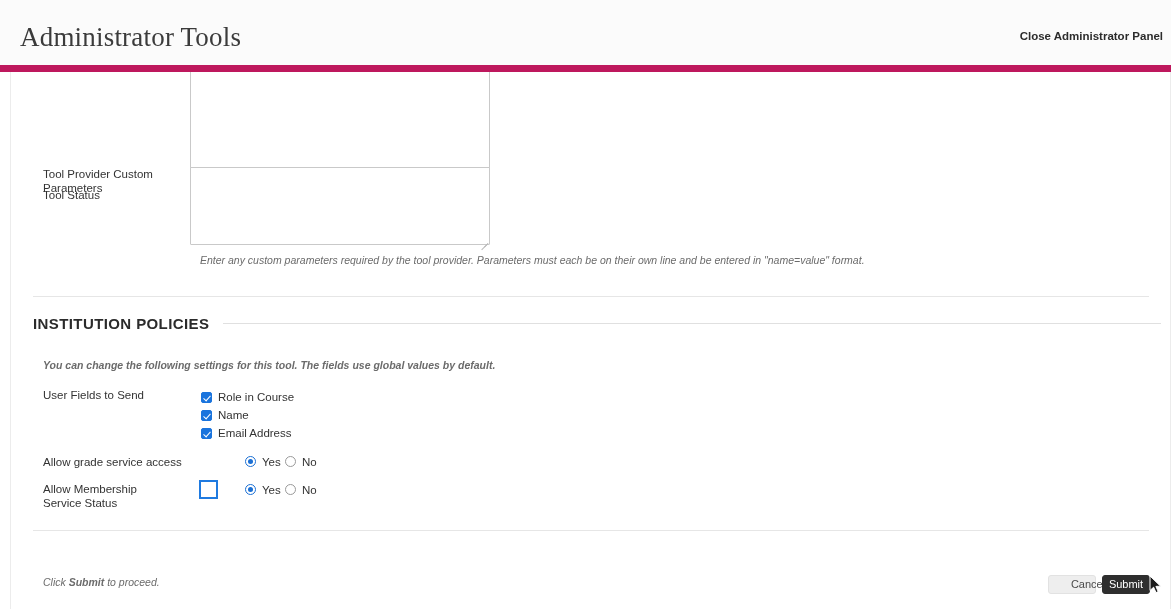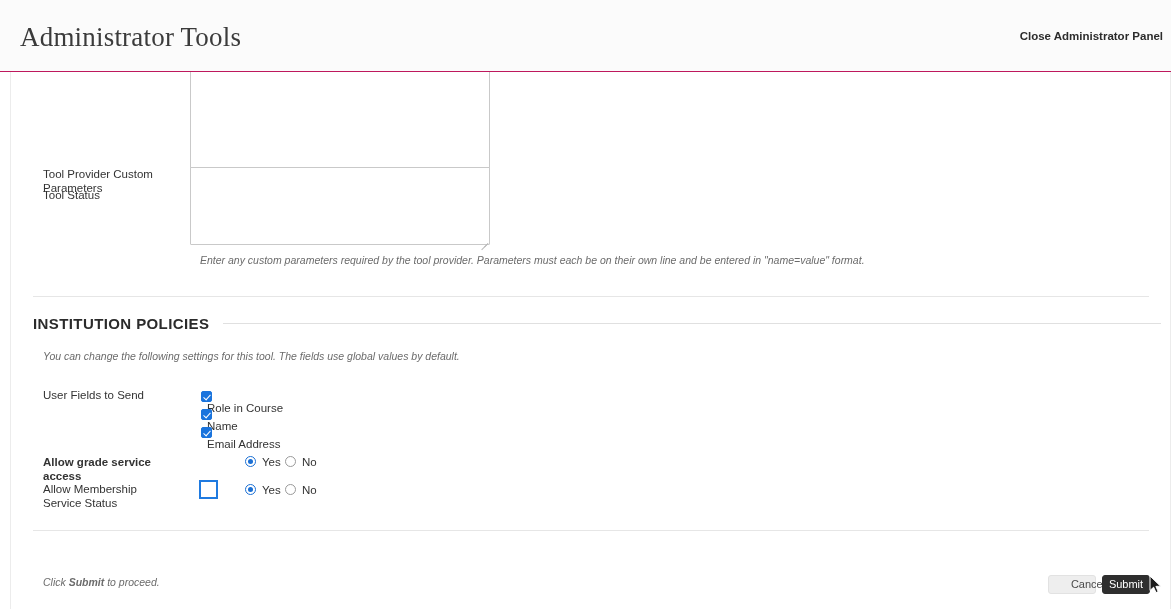--- a/index.html
+++ b/index.html
@@ -17,21 +17,21 @@
     height: 609px;
     background: #ffffff;
   }
 
   
   .header {
     position: absolute;
     left: 0; top: 0;
     width: 1171px; height: 72px;
     background: #fbfbfb;
-    border-bottom: 1px solid #be185d;
+    border-bottom: 7px solid #be185d;
   }
   .header-title {
     position: absolute;
     left: 20px; top: 22px;
     font-family: "Liberation Serif", serif;
     font-size: 27px;
     font-weight: 400;
     color: #3b3b3b;
     letter-spacing: 0.2px;
     white-space: nowrap;
@@ -137,24 +137,23 @@
     width: 19px; height: 19px;
     border: 2px solid #1f7ae0;
     background: transparent;
     box-sizing: border-box;
   }
 
   
   .check-wrap {
     position: absolute;
     display: flex;
-    align-items: flex-start;
+    align-items: flex-end;
     cursor: pointer;
     white-space: nowrap;
-    flex-direction: column;
   }
   .checkbox {
     position: relative;
     width: 11px; height: 11px;
     border-radius: 2px;
     border: 1px solid #9a9a9a;
     background: #ffffff;
     flex: 0 0 auto;
   }
   .checkbox.checked {
@@ -286,40 +285,40 @@
 
     <div class="help" style="left:189px; top:182px;">Enter any custom parameters required by the tool provider. Parameters must each be on their own line and be entered in "name=value" format.</div>
 
     <div class="divider" style="left:22px; top:224px; width:1116px;"></div>
 
     <div class="section-head" style="left:22px; top:243px;">
       <span class="section-head-text">INSTITUTION POLICIES</span>
       <span class="section-head-rule"></span>
     </div>
 
-    <div class="help" style="left:32px; top:278px;">You can change the following settings for this tool. The fields use global values by default.</div>
+    <div class="help" style="left:32px; top:287px;font-weight:bold;">You can change the following settings for this tool. The fields use global values by default.</div>
 
     <div class="form-label" style="left:32px; top:316px;">User Fields to Send</div>
 
     <div class="check-wrap" style="left:190px; top:319px;">
       <span class="checkbox checked"></span>
       <span class="check-label">Role in Course</span>
     </div>
 
     <div class="check-wrap" style="left:190px; top:337px;">
       <span class="checkbox checked"></span>
       <span class="check-label">Name</span>
     </div>
 
     <div class="check-wrap" style="left:190px; top:355px;">
       <span class="checkbox checked"></span>
       <span class="check-label">Email Address</span>
     </div>
 
-    <div class="form-label" style="left:32px; top:383px;font-weight:bold;">Allow grade service access</div>
+    <div class="form-label" style="left:32px; top:383px;">Allow grade service access</div>
 
     <div class="radio-wrap" style="left:192px; top:384px;">
       <span class="radio checked"></span>
       <span class="radio-label">Yes</span>
     </div>
 
     <div class="radio-wrap" style="left:232px; top:384px;">
       <span class="radio"></span>
       <span class="radio-label">No</span>
     </div>

